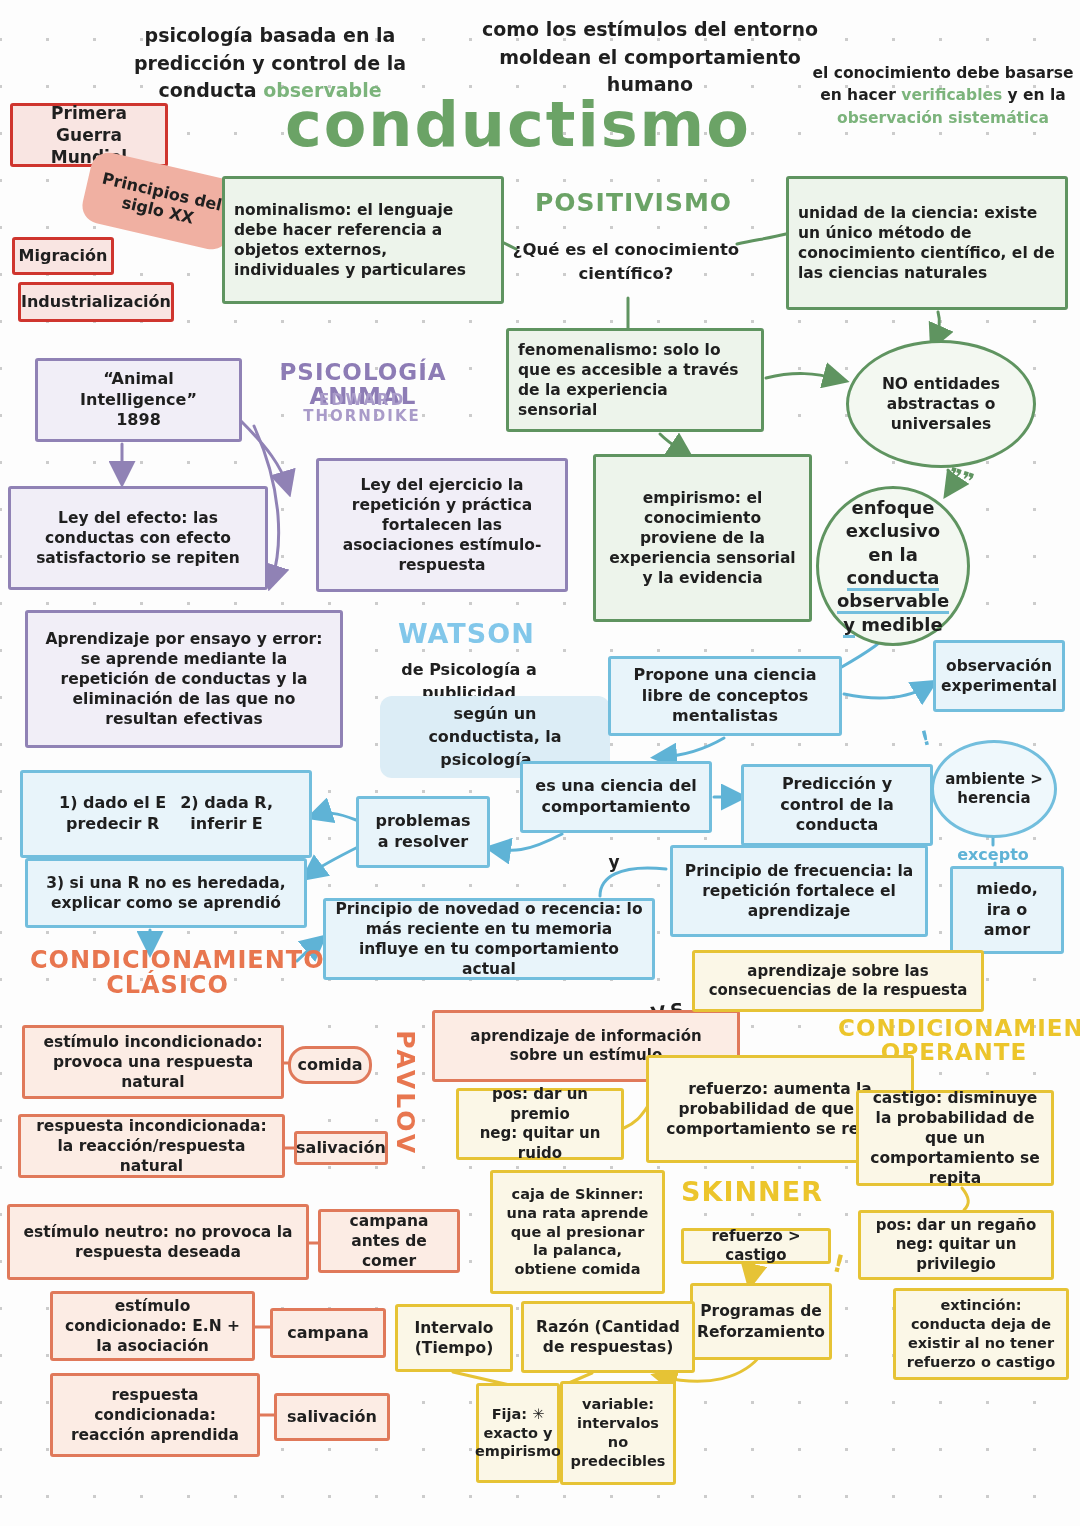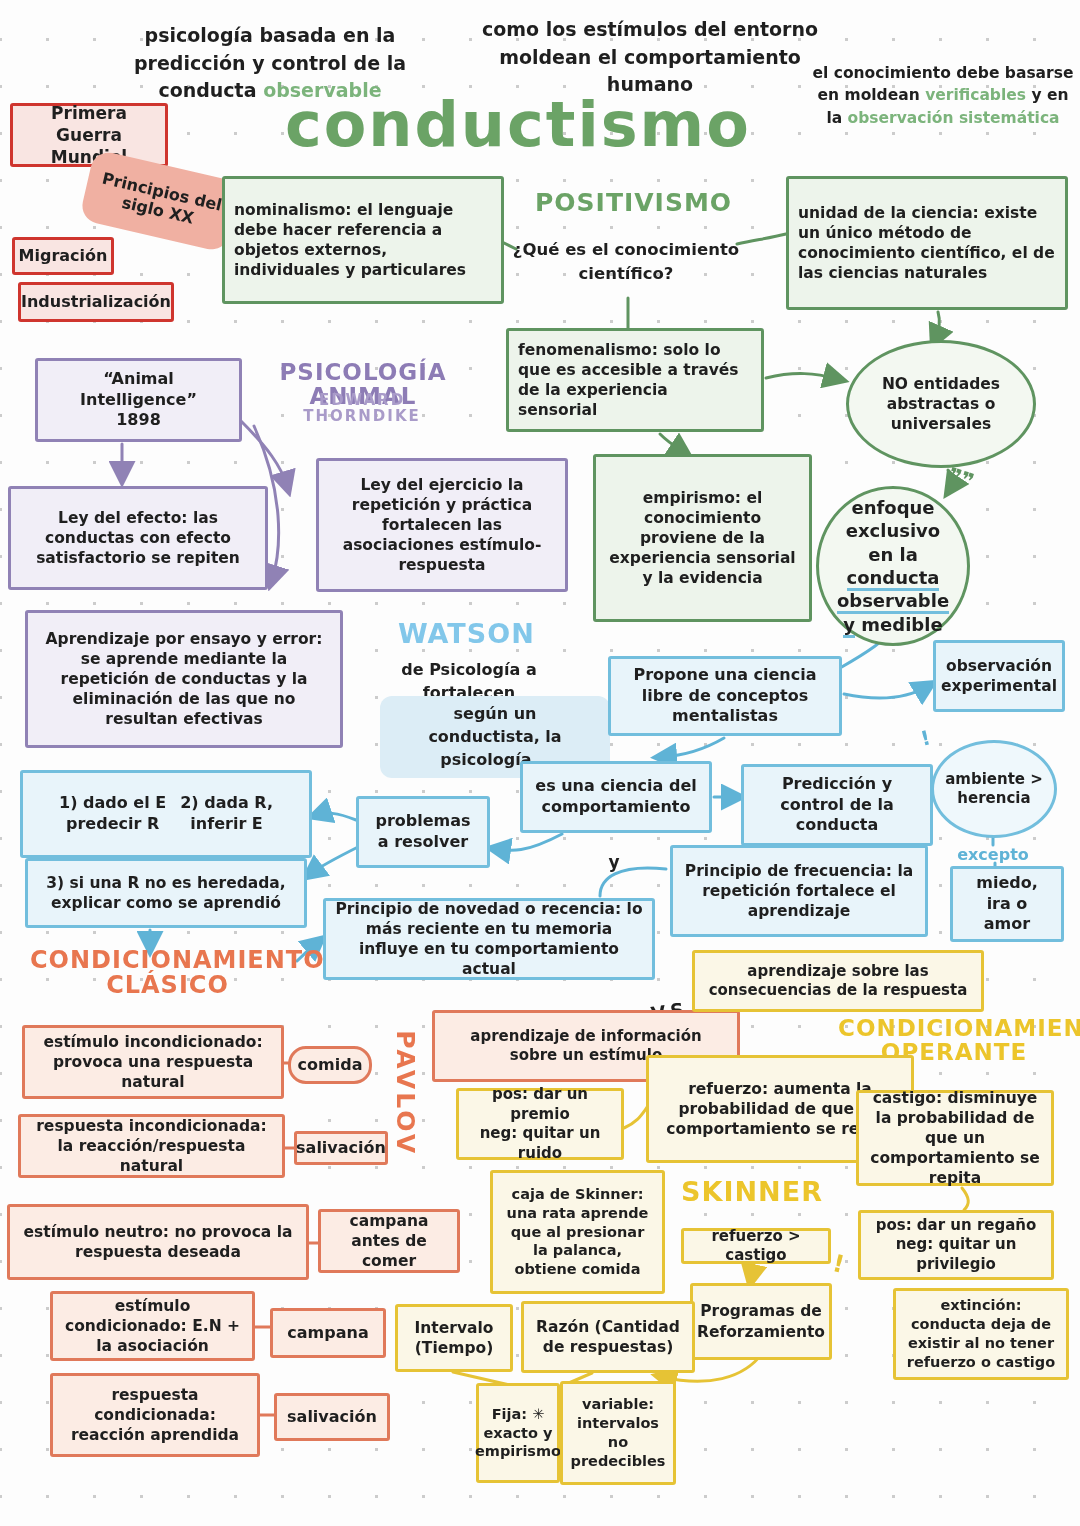--- a/index.html
+++ b/index.html
@@ -100,21 +100,21 @@
       <path d="M309,1243 L320,1243"></path>
       <path d="M255,1327 L272,1327"></path>
       <path d="M260,1415 L276,1415"></path>
     </g>
   </svg>
 
   <div class="note" style="left:90px;top:22px;width:360px;font-size:19px;"><span>psicología basada en la predicción y control de la conducta </span><span class="g-ink" style="color:#7cb47c;">observable</span></div>
 
   <div class="note" style="left:455px;top:16px;width:390px;font-size:19px;">como los estímulos del entorno moldean el comportamiento humano</div>
 
-  <div class="note" style="left:812px;top:62px;width:262px;font-size:15.5px;"><span>el conocimiento debe basarse en moldean </span><span class="g-ink" style="color:#7cb47c;">verificables</span><span> y en la </span><span class="g-ink" style="color:#7cb47c;">observación sistemática</span></div>
+  <div class="note" style="left:812px;top:62px;width:262px;font-size:15.5px;"><span>el conocimiento debe basarse en hacer </span><span class="g-ink" style="color:#7cb47c;">verificables</span><span> y en la </span><span class="g-ink" style="color:#7cb47c;">observación sistemática</span></div>
 
   <div class="head g-ink" style="left:285px;top:92px;width:445px;font-size:62px;letter-spacing:2px;">conductismo</div>
 
   <div class="box red" style="left:10px;top:103px;width:158px;height:64px;font-size:17px;">Primera Guerra Mundial</div>
   <div class="abs" style="left:85px;top:165px;width:150px;height:72px;background:#f0b0a2;border-radius:18px;
        transform:rotate(13deg);display:flex;align-items:center;justify-content:center;text-align:center;
        font-weight:700;font-size:16px;z-index:3;">Principios del siglo XX</div>
   <div class="box red" style="left:12px;top:237px;width:102px;height:38px;font-size:16px;">Migración</div>
   <div class="box red" style="left:18px;top:282px;width:156px;height:40px;font-size:16px;">Industrialización</div>
 
@@ -132,37 +132,37 @@
 
   <div class="box purple pre" style="left:35px;top:358px;width:207px;height:84px;font-size:16px;">“Animal Intelligence”
 1898</div>
   <div class="head p-ink" style="left:252px;top:360px;width:222px;font-size:23px;">PSICOLOGÍA ANIMAL</div>
   <div class="head" style="left:262px;top:393px;width:200px;font-size:15px;letter-spacing:2px;color:#a99bc9;">EDWARD THORNDIKE</div>
   <div class="box purple" style="left:8px;top:486px;width:260px;height:104px;font-size:15.5px;">Ley del efecto: las conductas con efecto satisfactorio se repiten</div>
   <div class="box purple" style="left:316px;top:458px;width:252px;height:134px;font-size:15.5px;">Ley del ejercicio la repetición y práctica fortalecen las asociaciones estímulo-respuesta</div>
   <div class="box purple" style="left:25px;top:610px;width:318px;height:138px;font-size:15.5px;">Aprendizaje por ensayo y error: se aprende mediante la repetición de conductas y la eliminación de las que no resultan efectivas</div>
 
   <div class="head b-ink" style="left:398px;top:620px;width:130px;font-size:27px;">WATSON</div>
-  <div class="note" style="left:358px;top:658px;width:222px;font-size:16px;">de Psicología a fortalecen</div>
+  <div class="note" style="left:358px;top:658px;width:222px;font-size:16px;">de Psicología a publicidad</div>
   <div class="note" style="left:380px;top:696px;width:190px;font-size:16px;background:#dcedf6;border-radius:12px;padding:6px 20px;">según un conductista, la psicología...</div>
   <div class="box blue" style="left:608px;top:656px;width:234px;height:80px;font-size:16px;">Propone una ciencia libre de conceptos mentalistas</div>
   <div class="box blue" style="left:933px;top:640px;width:132px;height:72px;font-size:15.5px;">observación experimental</div>
   <div class="box blue" style="left:20px;top:770px;width:292px;height:88px;font-size:16px;gap:14px;">
       <span class="pre">1) dado el E
 predecir R</span>
       <span class="pre">2) dada R,
 inferir E</span>
     </div>
   <div class="box blue" style="left:356px;top:796px;width:134px;height:72px;font-size:16px;">problemas a resolver</div>
   <div class="box blue" style="left:520px;top:761px;width:192px;height:72px;font-size:16px;">es una ciencia del comportamiento</div>
   <div class="box blue" style="left:741px;top:764px;width:192px;height:82px;font-size:16px;">Predicción y control de la conducta</div>
   <div class="box blue ellipse" style="left:931px;top:740px;width:126px;height:98px;font-size:15px;background:#eff8fc;">ambiente &gt; herencia</div>
   <div class="doodle" style="left:921px;top:726px;font-size:20px;color:#5fb3d6;transform:rotate(-14deg);">!</div>
   <div class="note" style="left:945px;top:843px;width:96px;font-size:16px;color:#5fb3d6;">excepto</div>
-  <div class="box blue" style="left:950px;top:866px;width:114px;height:76px;font-size:16px;">miedo, ira o amor</div>
+  <div class="box blue" style="left:950px;top:866px;width:114px;height:88px;font-size:16px;">miedo, ira o amor</div>
   <div class="box blue" style="left:25px;top:858px;width:282px;height:70px;font-size:15.5px;">3) si una R no es heredada, explicar como se aprendió</div>
   <div class="note" style="left:602px;top:850px;width:24px;font-size:17px;">y</div>
   <div class="box blue" style="left:670px;top:845px;width:258px;height:92px;font-size:15.5px;">Principio de frecuencia: la repetición fortalece el aprendizaje</div>
   <div class="box blue" style="left:323px;top:898px;width:332px;height:82px;font-size:15.5px;">Principio de novedad o recencia: lo más reciente en tu memoria influye en tu comportamiento actual</div>
 
   <div class="head o-ink" style="left:30px;top:948px;width:275px;font-size:24px;">CONDICIONAMIENTO CLÁSICO</div>
   <div class="note" style="left:645px;top:998px;width:52px;font-size:19px;transform:rotate(-8deg);">V.S.</div>
   <div class="box orange" style="left:432px;top:1010px;width:308px;height:72px;font-size:15px;">aprendizaje de información sobre un estímulo</div>
   <div class="box orange" style="left:22px;top:1025px;width:262px;height:74px;font-size:15.5px;">estímulo incondicionado: provoca una respuesta natural</div>
   <div class="box orange" style="left:288px;top:1046px;width:84px;height:38px;font-size:16px;border-radius:18px;">comida</div>

